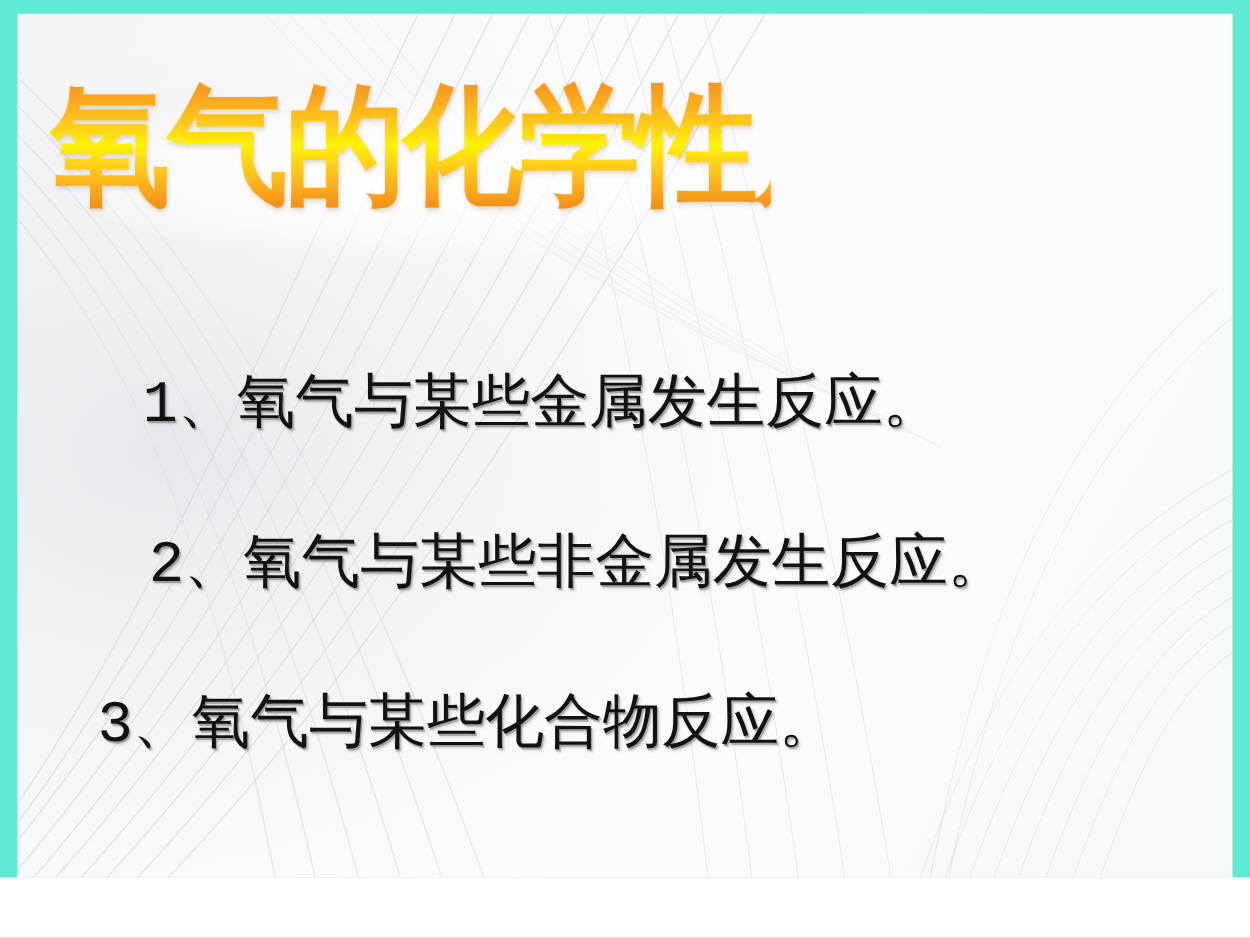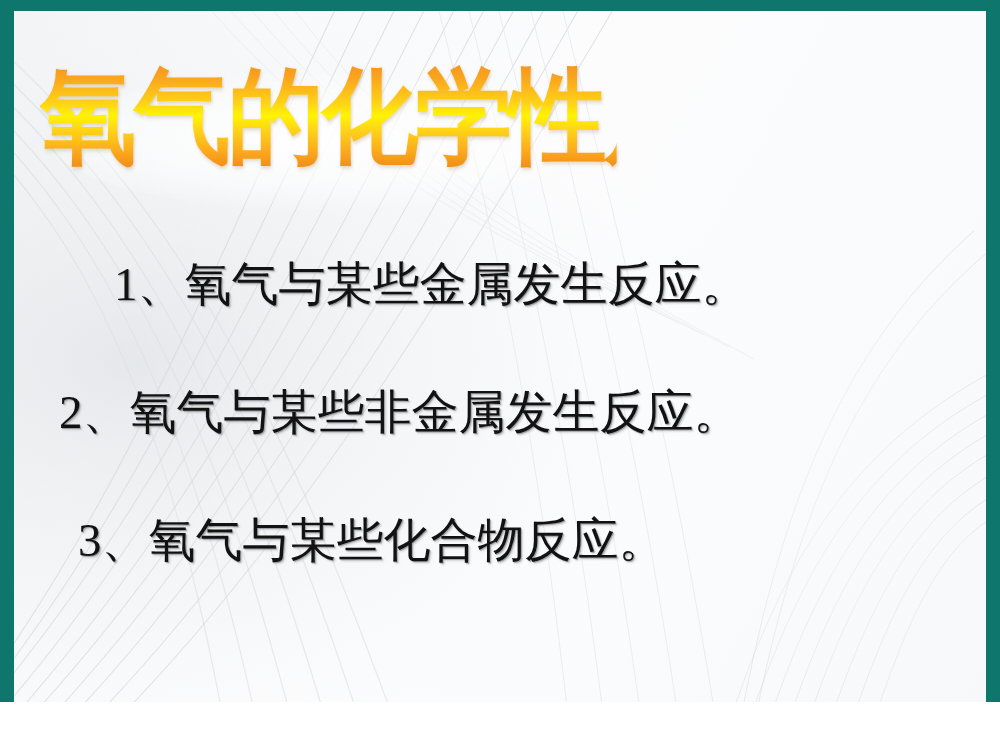--- a/index.html
+++ b/index.html
@@ -11,21 +11,21 @@
   body {
     font-family: "Liberation Serif", "DejaVu Serif", serif;
   }
 
   
   #slide {
     position: relative;
     width: 1000px;
     height: 702px;
     overflow: hidden;
-    background: #0f766e;          
+    background: #5eead4;          
     box-sizing: border-box;
   }
 
   
   #canvas {
     position: absolute;
     left: 14px;
     top: 11px;
     right: 14px;
     bottom: 11px;
@@ -95,33 +95,34 @@
   }
 
   
   #body-block {
     position: absolute;
     left: 0;
     top: 250px;
     width: 972px;
   }
   .body-line {
-    font-family: Liberation Serif, serif;
+    font-family: Liberation Mono, monospace;
     font-size: 47px;
     line-height: 1.0;
     color: #121212;
     white-space: nowrap;
     text-shadow:
        1px 1px 0   rgba(120,120,125,0.55),
        2px 2px 2px rgba(120,120,125,0.30);
     height: 128px;
     display: flex;
+    align-items: center;
   }
   #line-1 { padding-left: 100px; }
-  #line-2 { padding-left:  45px; }
+  #line-2 { padding-left:  105px; }
   #line-3 { padding-left: 64px; }
 </style>
 </head>
 <body>
 
 <div id="slide">
 
   <div id="canvas">
 
     <div class="bg-art">

